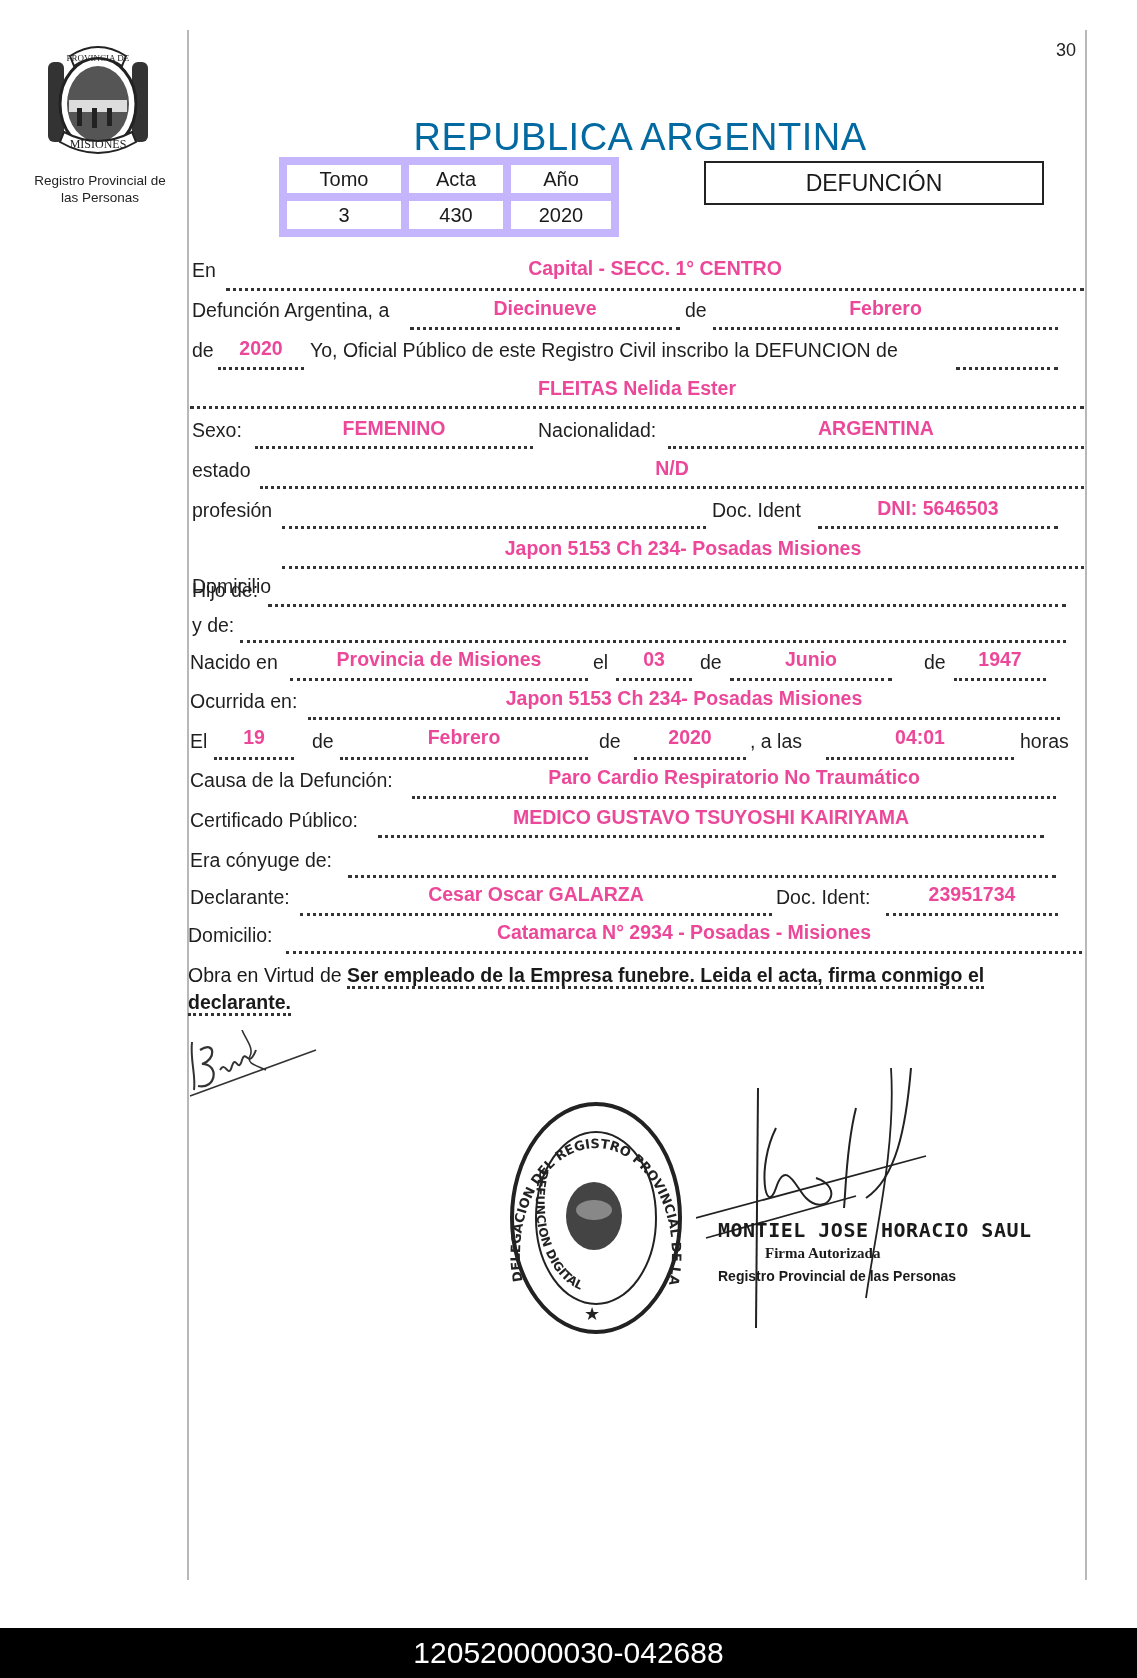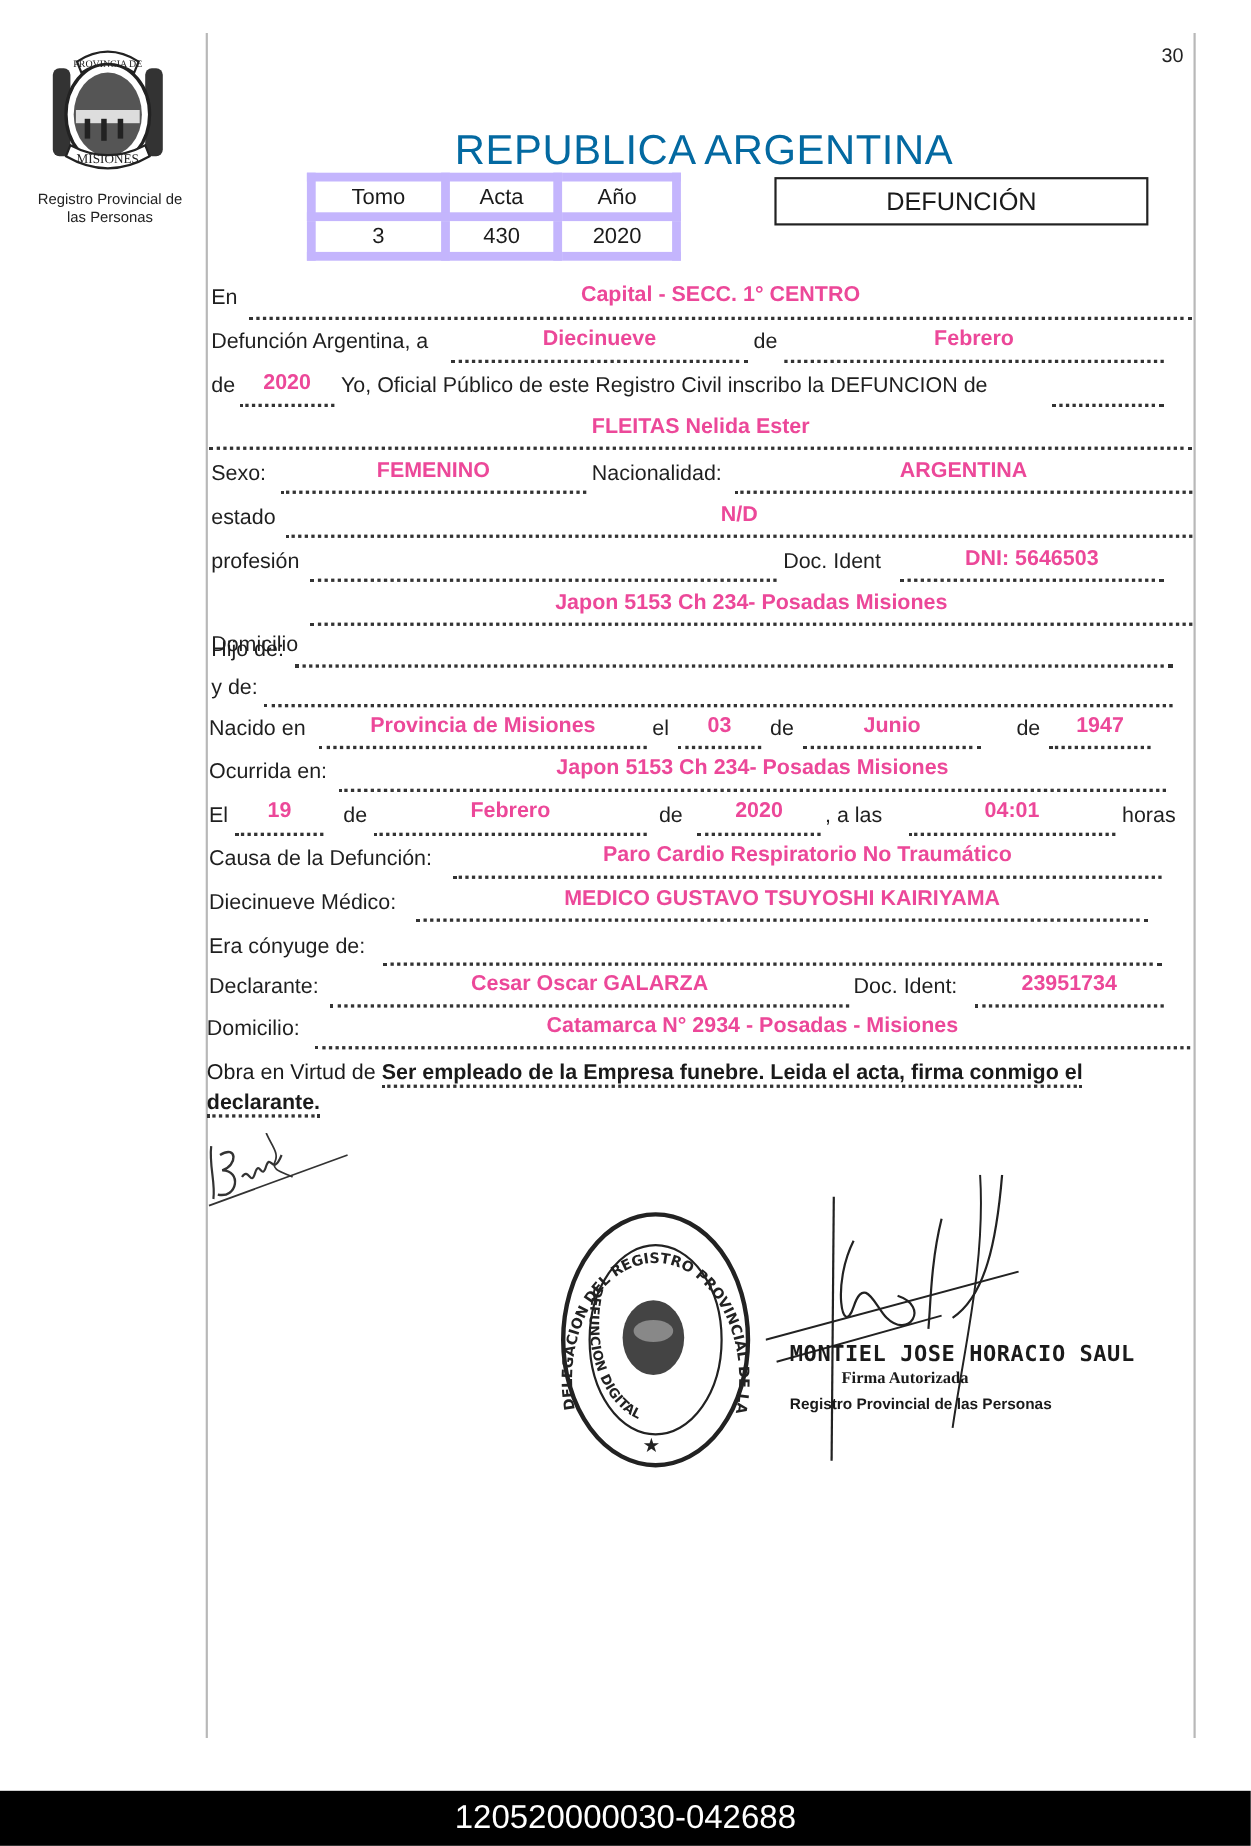--- a/index.html
+++ b/index.html
@@ -149,21 +149,21 @@
 <div class="val" style="left:634px; top:726px; width:112px;">2020</div>
 <div class="lbl" style="left:750px; top:730px;">, a las</div>
 <div class="fld" style="left:826px; top:731px; width:188px;"></div>
 <div class="val" style="left:826px; top:726px; width:188px;">04:01</div>
 <div class="lbl" style="left:1020px; top:730px;">horas</div>
 
 <div class="lbl" style="left:190px; top:769px;">Causa de la Defunción:</div>
 <div class="fld" style="left:412px; top:770px; width:644px;"></div>
 <div class="val" style="left:412px; top:766px; width:644px;">Paro Cardio Respiratorio No Traumático</div>
 
-<div class="lbl" style="left:190px; top:809px;">Diecinueve Médico:</div>
+<div class="lbl" style="left:190px; top:809px;">Certificado Público:</div>
 <div class="fld" style="left:378px; top:809px; width:666px;"></div>
 <div class="val" style="left:378px; top:806px; width:666px;">MEDICO GUSTAVO TSUYOSHI KAIRIYAMA</div>
 
 <div class="lbl" style="left:190px; top:849px;">Era cónyuge de:</div>
 <div class="fld" style="left:348px; top:849px; width:708px;"></div>
 
 <div class="lbl" style="left:190px; top:886px;">Declarante:</div>
 <div class="fld" style="left:300px; top:887px; width:472px;"></div>
 <div class="val" style="left:300px; top:883px; width:472px;">Cesar Oscar GALARZA</div>
 <div class="lbl" style="left:776px; top:886px;">Doc. Ident:</div>

